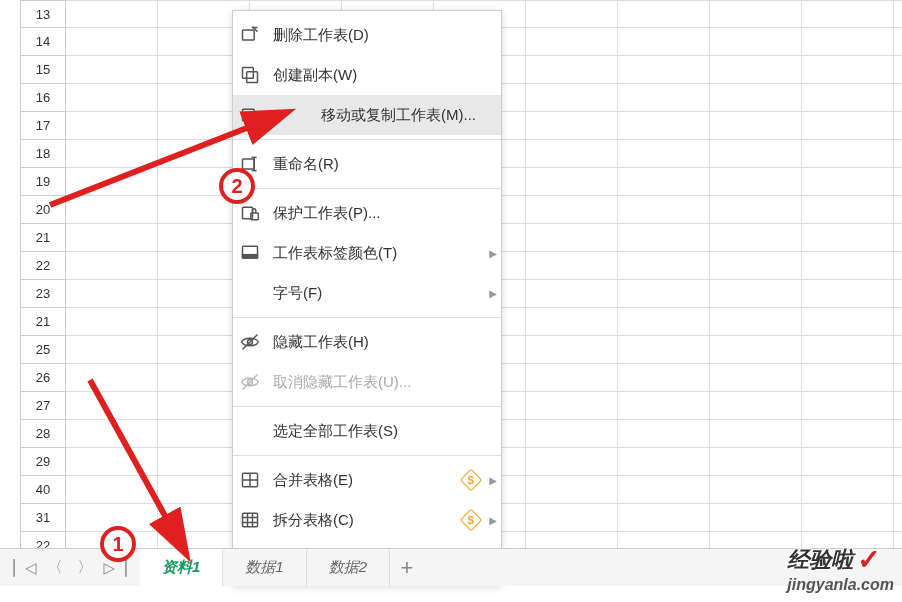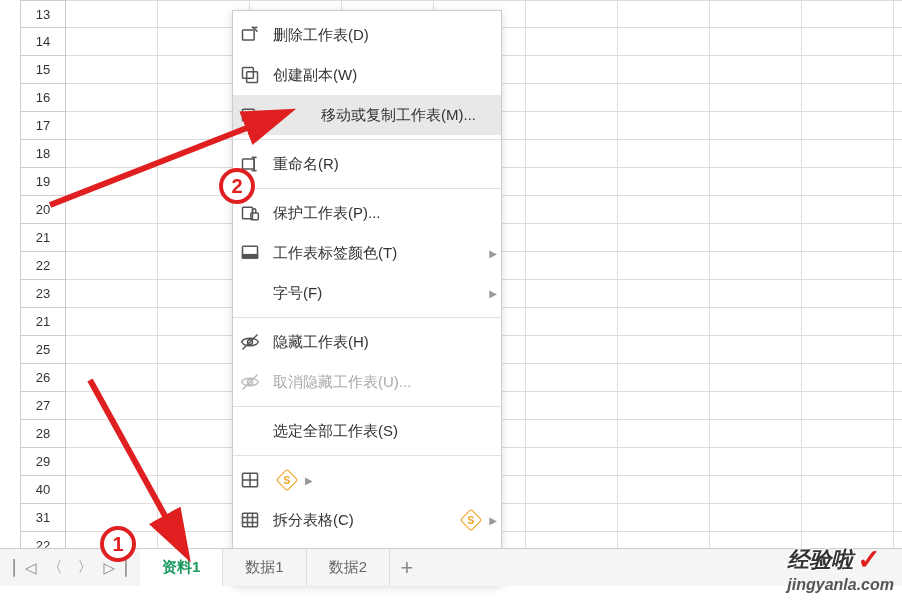--- a/index.html
+++ b/index.html
@@ -107,20 +107,21 @@
     
     .tab {
       padding: 0 22px;
       height: 100%;
       display: flex;
       align-items: center;
       border-right: 1px solid #ddd;
       cursor: pointer;
       color: #666;
       font-size: 15px;
+      font-style: italic;
     }
     
     .tab.active {
       color: #1a9960;
       background: #fff;
       font-weight: 600;
     }
     
     .add-tab {
       width: 34px;
@@ -638,20 +639,21 @@
     </div>
     <div class="menu-separator"></div>
     <div class="menu-item">
       <span class="menu-icon">
         <svg class="icon-svg" viewBox="0 0 24 24" fill="none" stroke="#555" stroke-width="1.8">
           <rect x="3" y="4" width="18" height="16" rx="1"></rect>
           <line x1="3" y1="12" x2="21" y2="12"></line>
           <line x1="12" y1="4" x2="12" y2="20"></line>
         </svg>
       </span>
+      <span class="menu-label">合并表格(E)</span>
       <span class="diamond-badge">
         <span class="diamond-inner">S</span>
       </span>
       <span class="menu-arrow" style="margin-left: 10px;">▶</span>
     </div>
     <div class="menu-item">
       <span class="menu-icon">
         <svg class="icon-svg" viewBox="0 0 24 24" fill="none" stroke="#555" stroke-width="1.8">
           <rect x="3" y="4" width="18" height="16" rx="1"></rect>
           <line x1="3" y1="9" x2="21" y2="9"></line>

